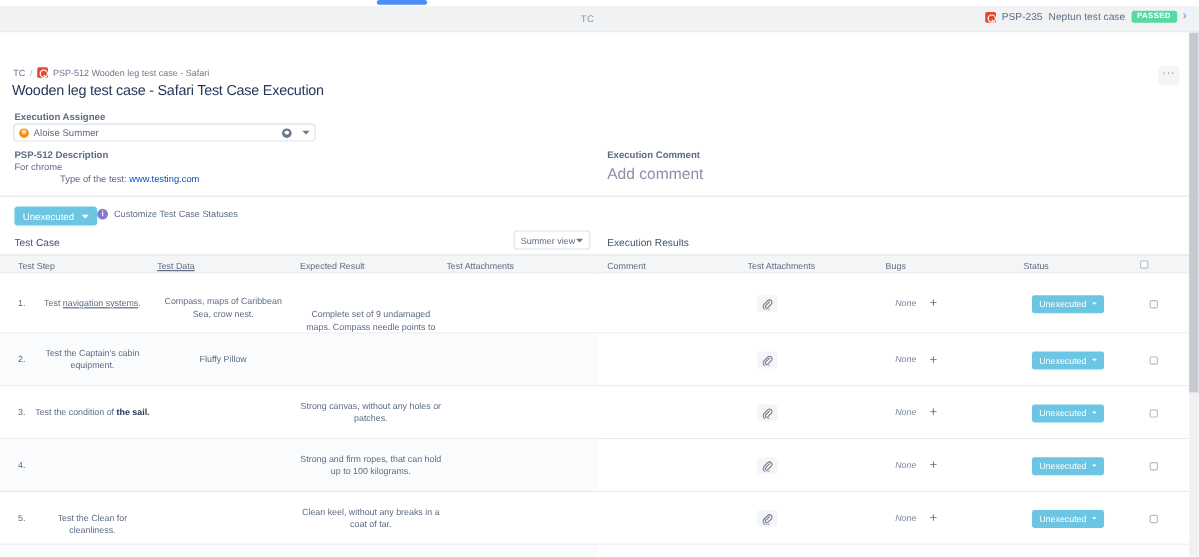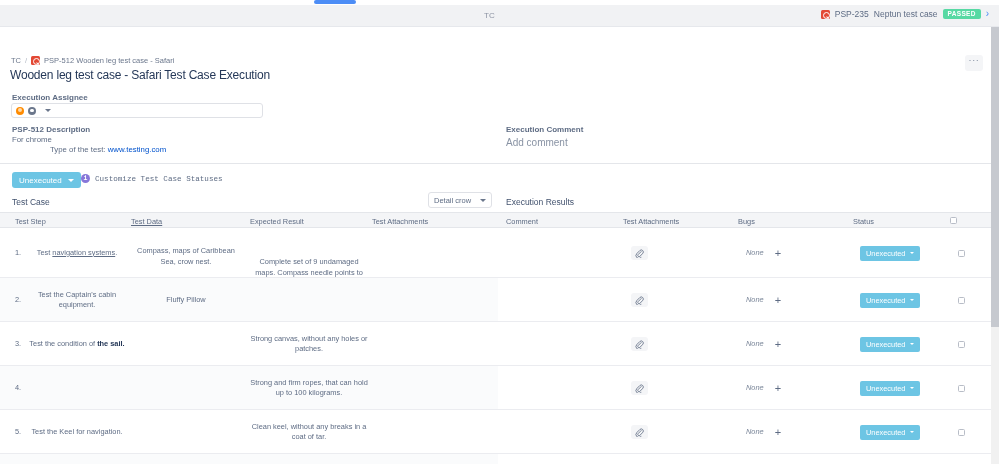--- a/index.html
+++ b/index.html
@@ -228,21 +228,21 @@
   #exec-comment-title {
     position: absolute;
     left: 506px; top: 98px;
     font-size: 8px;
     font-weight: bold;
     color: #5e6c84;
   }
   #exec-comment-placeholder {
     position: absolute;
     left: 506px; top: 110px;
-    font-size: 10px;
+    font-size: 13px;
     color: #8993a4;
     cursor: text;
   }
 
   #divider-1 {
     position: absolute;
     left: 0; top: 136px;
     width: 999px; height: 1px;
     background: #e4e6ea;
   }
@@ -265,26 +265,25 @@
   #overall-status-button .chev-w {
     width: 0; height: 0;
     border-left: 3px solid transparent;
     border-right: 3px solid transparent;
     border-top: 3.2px solid #ffffff;
   }
   #customize-statuses {
     position: absolute;
     left: 81px; top: 147px;
     display: flex;
-    align-items: flex-end;
+    align-items: flex-start;
     gap: 5px;
     font-size: 7.6px;
     color: #5e6c84;
     cursor: pointer;
-    font-family: Liberation Mono, monospace;
   }
   #info-icon {
     width: 9px; height: 9px;
     border-radius: 50%;
     background: #8777d9;
     color: #ffffff;
     font-size: 6.5px;
     font-weight: bold;
     line-height: 9px;
     text-align: center;
@@ -470,20 +469,21 @@
     <span class="sep">/</span>
     <span class="jira-icon"></span>
     <span>PSP-512 Wooden leg test case - Safari</span>
   </div>
 
   <div id="page-title">Wooden leg test case - Safari Test Case Execution</div>
 
   <div id="assignee-label">Execution Assignee</div>
   <div id="assignee-field">
     <span id="assignee-avatar"></span>
+    <span id="assignee-name">Aloise Summer</span>
     <span id="assignee-clear"></span>
     <span class="chev"></span>
   </div>
 
   <div id="desc-title">PSP-512 Description</div>
   <div id="desc-line1">For chrome</div>
   <div id="desc-line2">
     <span>Type of the test: </span><a id="desc-link">www.testing.com</a>
   </div>
 
@@ -497,21 +497,21 @@
     <span class="chev-w"></span>
   </div>
   <div id="customize-statuses">
     <span id="info-icon">i</span>
     <span>Customize Test Case Statuses</span>
   </div>
 
   <div id="test-case-heading">Test Case</div>
   <div id="exec-results-heading">Execution Results</div>
   <div id="view-select">
-    <span>Detail crow</span>
+    <span>Summer view</span>
     <span class="chev"></span>
   </div>
 
   <div id="tables-wrap">
     <div class="table-panel" id="left-panel">
       <div class="thead" id="left-thead">
           <div class="th" style="left: 15px;">Test Step</div>
           <div class="th" style="left: 131px; text-decoration: underline;">Test Data</div>
           <div class="th" style="left: 250px;">Expected Result</div>
           <div class="th" style="left: 372px;">Test Attachments</div>
@@ -538,21 +538,21 @@
             <div class="cell c-att" style="top: 17px;"></div>
           </div>
           <div class="row shaded" style="height: 44px;">
             <div class="cell step-num" style="top: 17px;">4.</div>
             <div class="cell c-data" style="top: 17px;"></div>
             <div class="cell c-exp" style="top: 11.5px;">Strong and firm ropes, that can hold up to 100 kilograms.</div>
             <div class="cell c-att" style="top: 17px;"></div>
           </div>
           <div class="row" style="height: 44px;">
             <div class="cell step-num" style="top: 17px;">5.</div>
-            <div class="cell c-step" style="top: 16.5px;">Test the Keel for navigation.</div>
+            <div class="cell c-step" style="top: 16.5px;">Test the Clean for cleanliness.</div>
             <div class="cell c-data" style="top: 17px;"></div>
             <div class="cell c-exp" style="top: 11.5px;">Clean keel, without any breaks in a coat of tar.</div>
             <div class="cell c-att" style="top: 17px;"></div>
           </div>
           <div class="row shaded" style="height: 46px;">
             <div class="cell c-att" style="top: 18px;"></div>
           </div>
         </div>
     </div>
     <div class="table-panel" id="right-panel">

